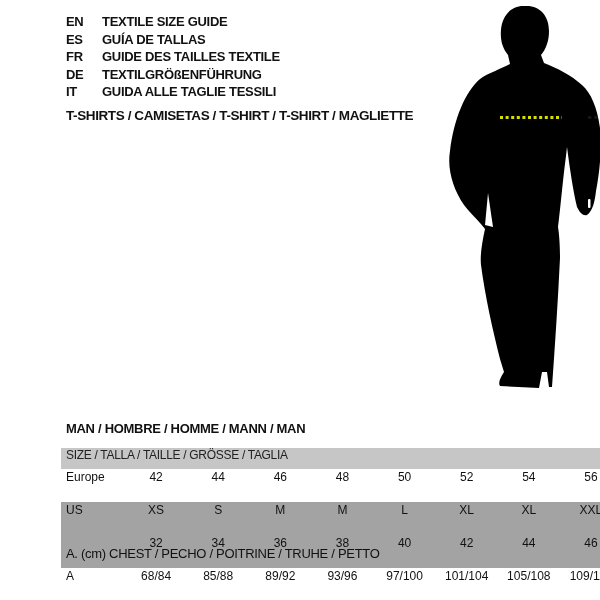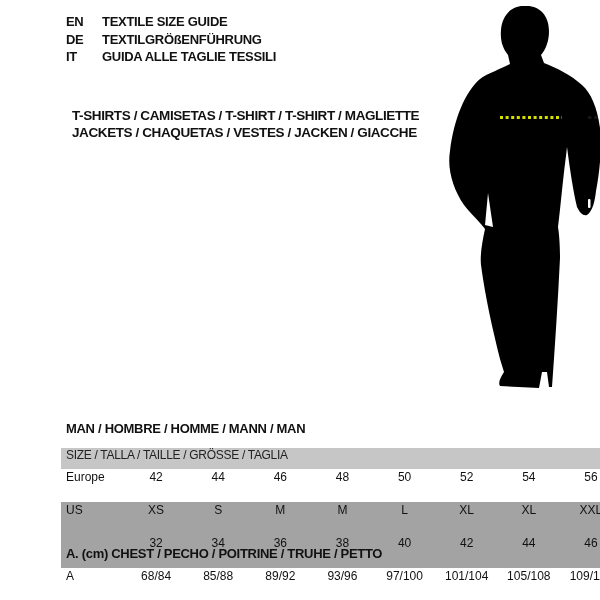--- a/index.html
+++ b/index.html
@@ -8,21 +8,21 @@
     font-family:"Liberation Sans",sans-serif;color:#111;overflow:hidden;margin-left:44px;
   }
 
   
   .lang-block{position:absolute;left:22px;top:13px;}
   .lang-row{display:flex;height:17.5px;align-items:center;
     font-weight:bold;font-size:13px;letter-spacing:-0.3px;}
   .lang-code{width:36px;}
 
   
-  .categories{position:absolute;left:28px;top:107px;font-weight:bold;
+  .categories{position:absolute;left:22px;top:107px;font-weight:bold;
     font-size:13.5px;line-height:17px;letter-spacing:-0.4px;white-space:nowrap;}
 
   
   .figure-svg{position:absolute;left:400px;top:0;}
   .measure-label{position:absolute;left:561px;top:108px;
     font-size:13px;font-weight:600;letter-spacing:0;}
 
   
   .section-title{position:absolute;left:22px;top:421px;font-weight:bold;
     font-size:13px;letter-spacing:-0.3px;}
@@ -30,46 +30,53 @@
   
   .size-table{position:absolute;left:17px;top:448px;width:561px;font-size:12px;}
   .thead{background:#c6c6c6;height:21px;line-height:15px;padding-left:5px;
     letter-spacing:-0.3px;color:#222;}
   .trow{display:flex;height:33px;line-height:17px;}
   .trow.shaded{background:#a3a3a3;}
   .tlabel{width:64px;padding-left:5px;box-sizing:border-box;}
   .tcell{flex:1;text-align:center;}
 
   
-  .footnote{position:absolute;left:22px;top:546px;font-weight:bold;
+  .footnote{position:absolute;left:22px;top:546px;font-weight:normal;
     font-size:13px;letter-spacing:-0.3px;}
 </style>
 </head>
 <body>
 
 <div class="canvas">
 
   <div class="lang-block">
     <div class="lang-row">
       <span class="lang-code">EN</span>
       <span>TEXTILE SIZE GUIDE</span>
     </div>
     <div class="lang-row">
+      <span class="lang-code">ES</span>
+      <span>GUÍA DE TALLAS</span>
+    </div>
+    <div class="lang-row">
+      <span class="lang-code">FR</span>
+      <span>GUIDE DES TAILLES TEXTILE</span>
+    </div>
+    <div class="lang-row">
       <span class="lang-code">DE</span>
       <span>TEXTILGRÖßENFÜHRUNG</span>
     </div>
     <div class="lang-row">
       <span class="lang-code">IT</span>
       <span>GUIDA ALLE TAGLIE TESSILI</span>
     </div>
   </div>
 
   <div class="categories">
     <div>T-SHIRTS / CAMISETAS / T-SHIRT / T-SHIRT / MAGLIETTE</div>
-    <div>JACKETS / CHAQUETAS / VESTES / JACKEN / GIACCHE</div>
   </div>
 
   <svg class="figure-svg" width="178" height="400" viewBox="400 0 178 400" aria-hidden="true">
     <path fill="#000000" d="
       M 481 6
       C 468 5 458 15 457 30
       C 456 41 459 49 464 55
       L 466 64
       C 457 69 444 73 436 79
       C 421 92 410 119 406 151

